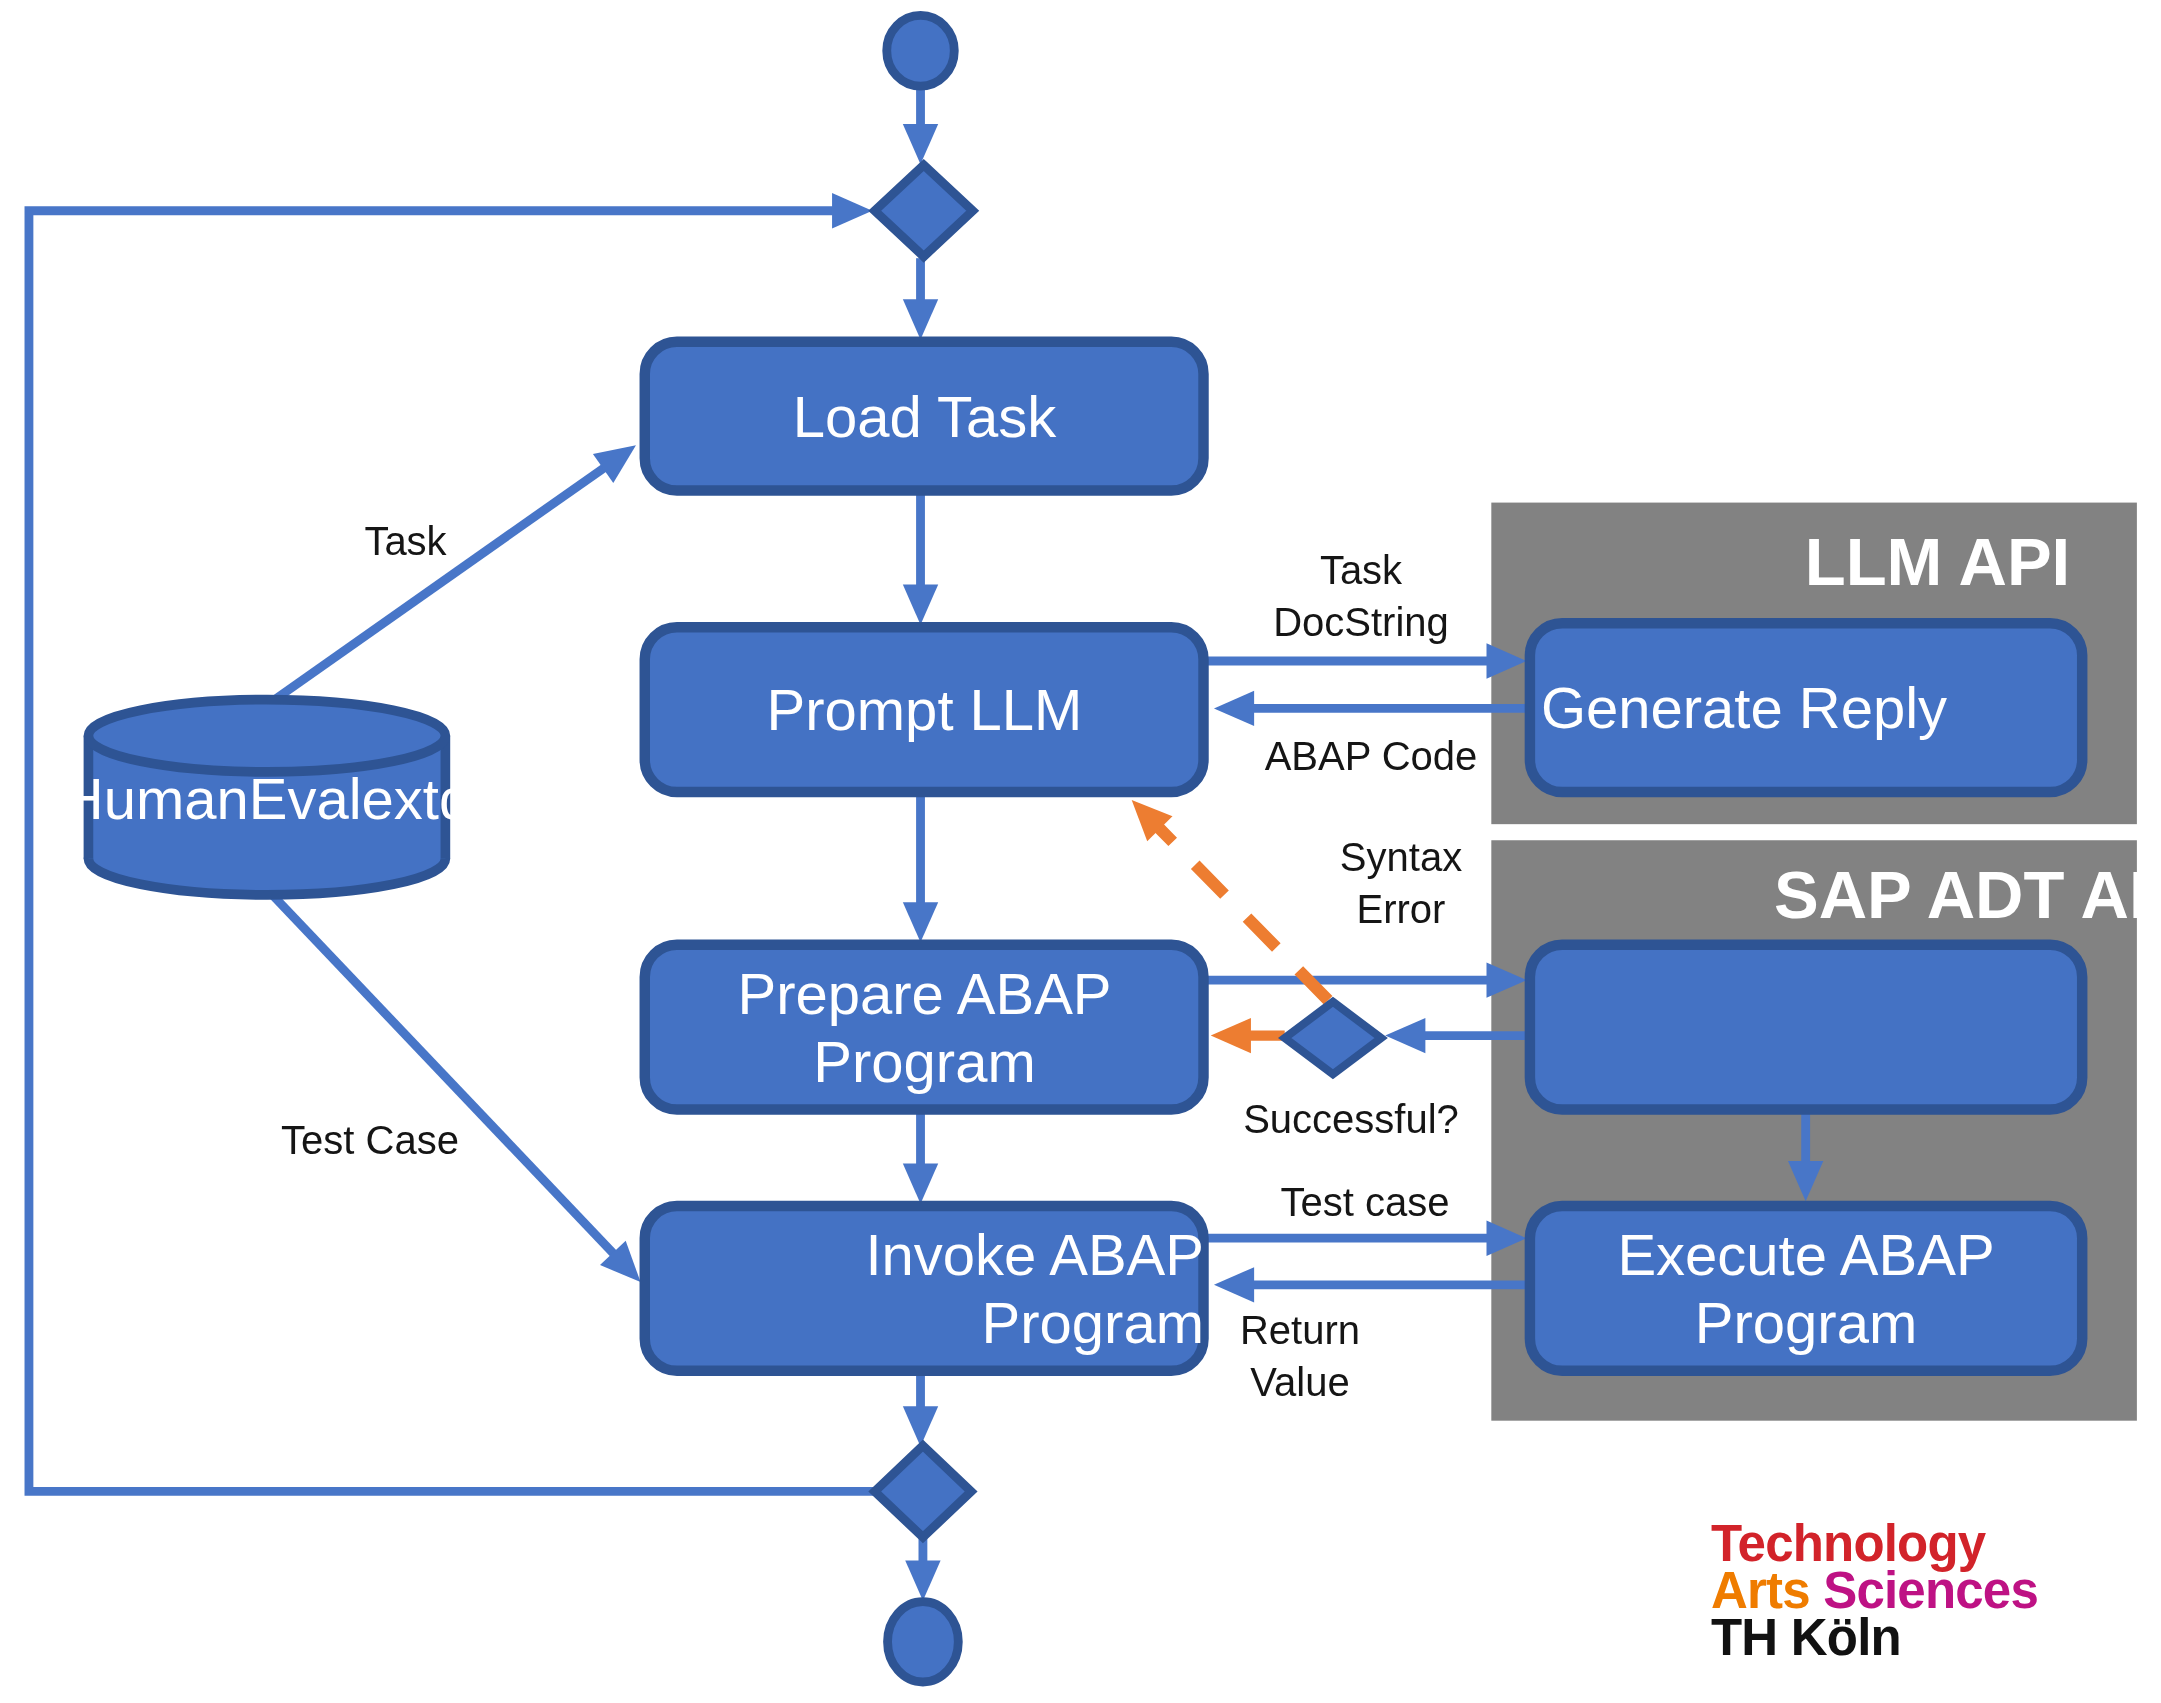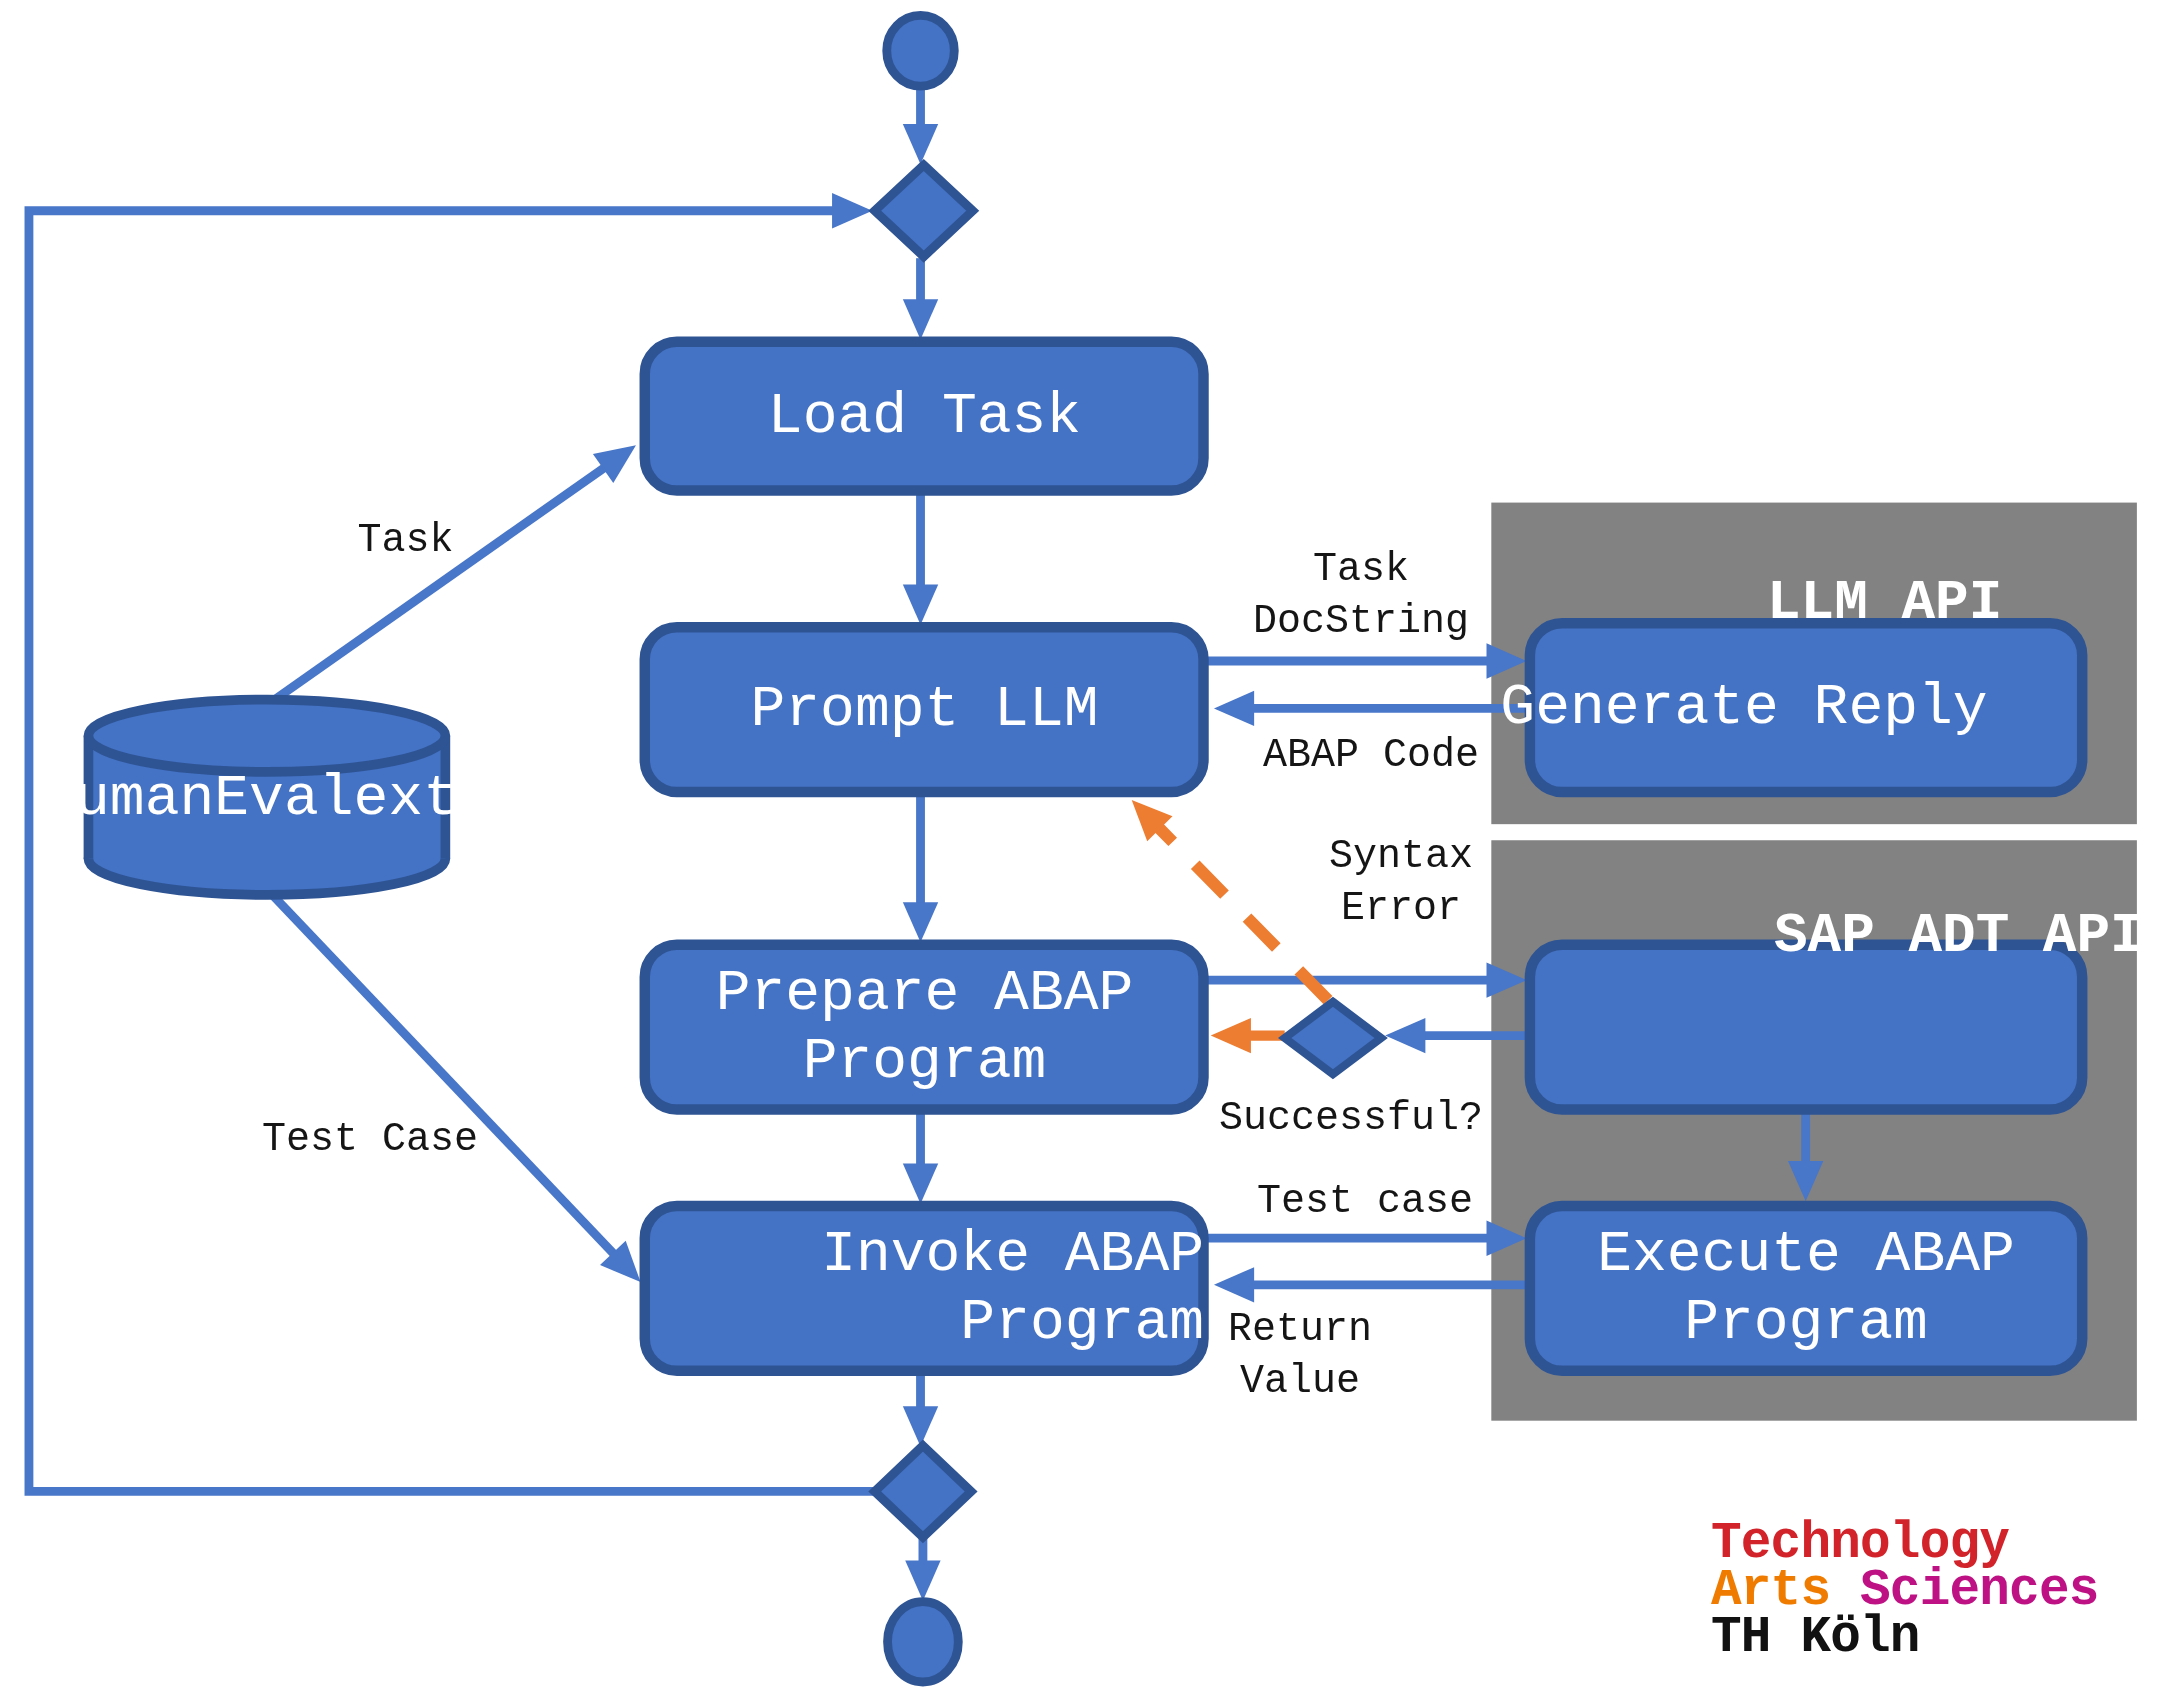--- a/index.html
+++ b/index.html
@@ -1,28 +1,28 @@
 <!DOCTYPE html>
 <html style="font-size:13px"><head>
 <meta charset="utf-8">
 <title>Activity Diagram</title>
 <style>
   html,body{margin:0;padding:0;background:#ffffff;}
   .stage{
     position:relative;width:2161px;height:1700px;background:#ffffff;
-    font-family:Liberation Mono, monospace;overflow:hidden;
+    font-family:Liberation Sans, sans-serif;overflow:hidden;
   }
   .stage svg{position:absolute;left:0;top:0;}
   .lbl{position:absolute;color:#151515;font-size:40px;line-height:52px;text-align:center;white-space:nowrap;}
   .lbl.left{text-align:center;}
   .node-label{
     position:absolute;display:flex;align-items:center;justify-content:center;
     color:#ffffff;font-size:58px;line-height:68px;text-align:center;
   }
-  .panel-title{position:absolute;color:#ffffff;font-size:56px;font-weight:bold;text-align:left;white-space:nowrap;margin-top:48px;}
+  .panel-title{position:absolute;color:#ffffff;font-size:67px;font-weight:bold;text-align:center;white-space:nowrap;}
   .logo{position:absolute;left:1711px;top:1520px;font-size:51px;font-weight:bold;line-height:47px;letter-spacing:-0.8px;white-space:nowrap;}
   .logo .red{color:#d2232a;}
   .logo .orange{color:#ef7c00;}
   .logo .magenta{color:#be1284;}
   .logo .black{color:#111111;}
 </style>
 </head>
 <body>
 
 <div class="stage">

